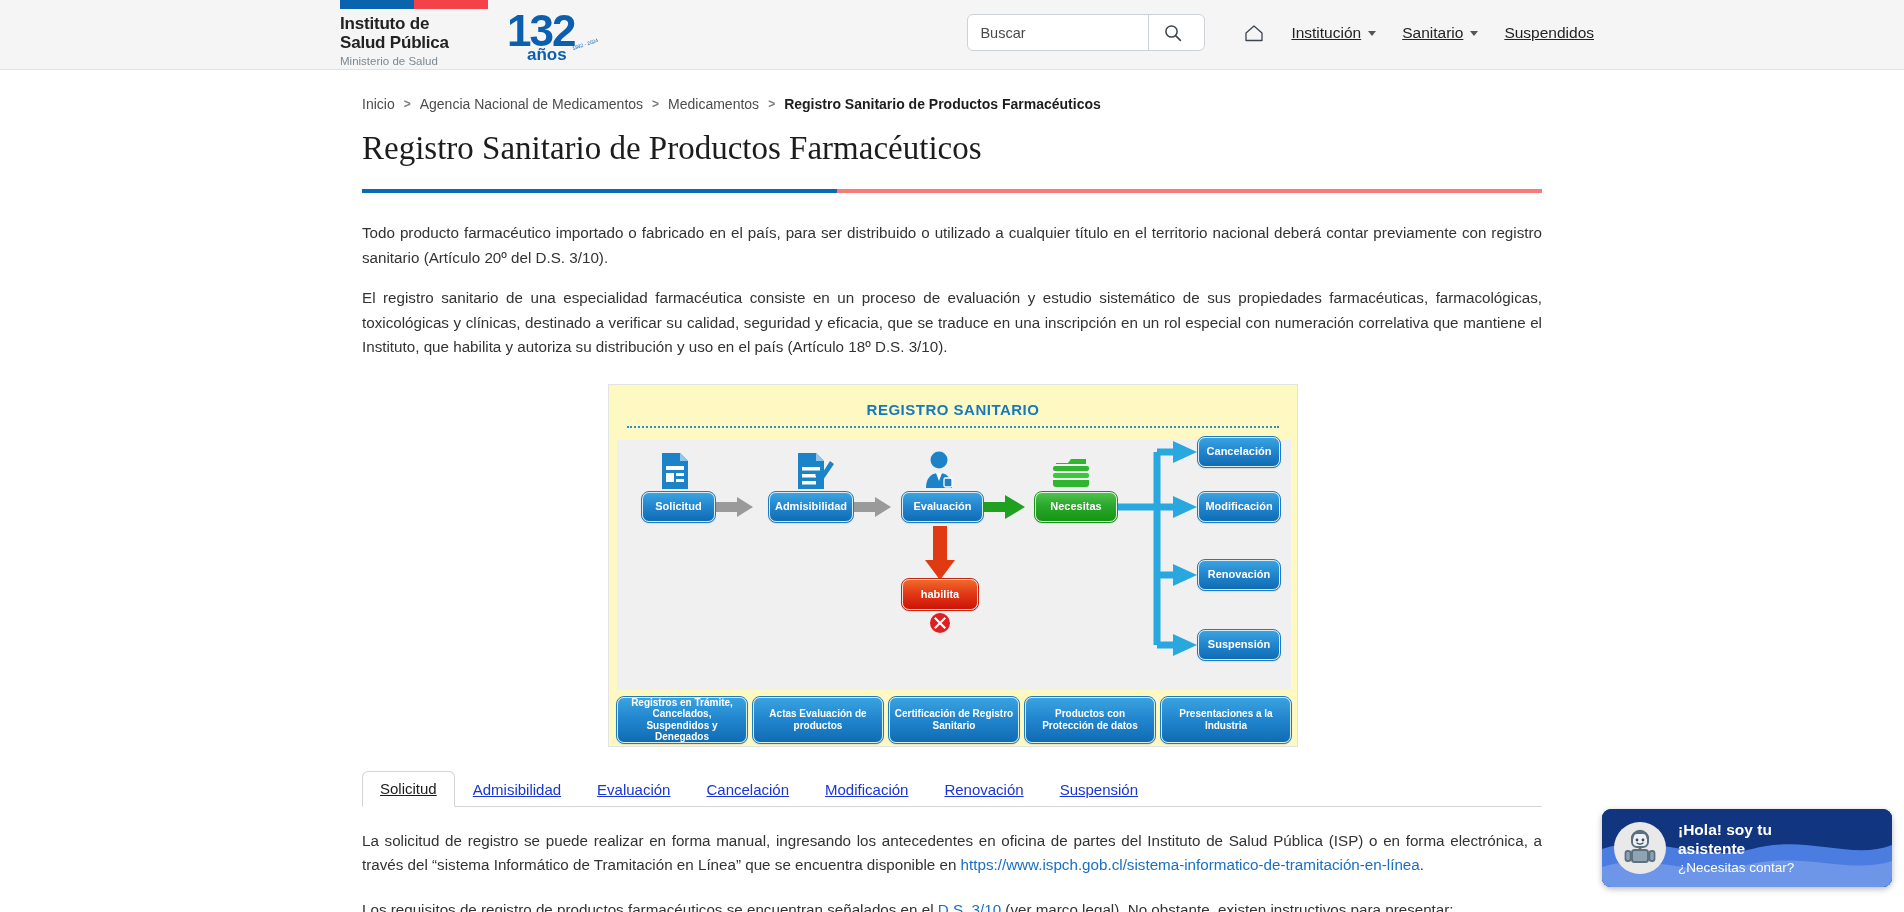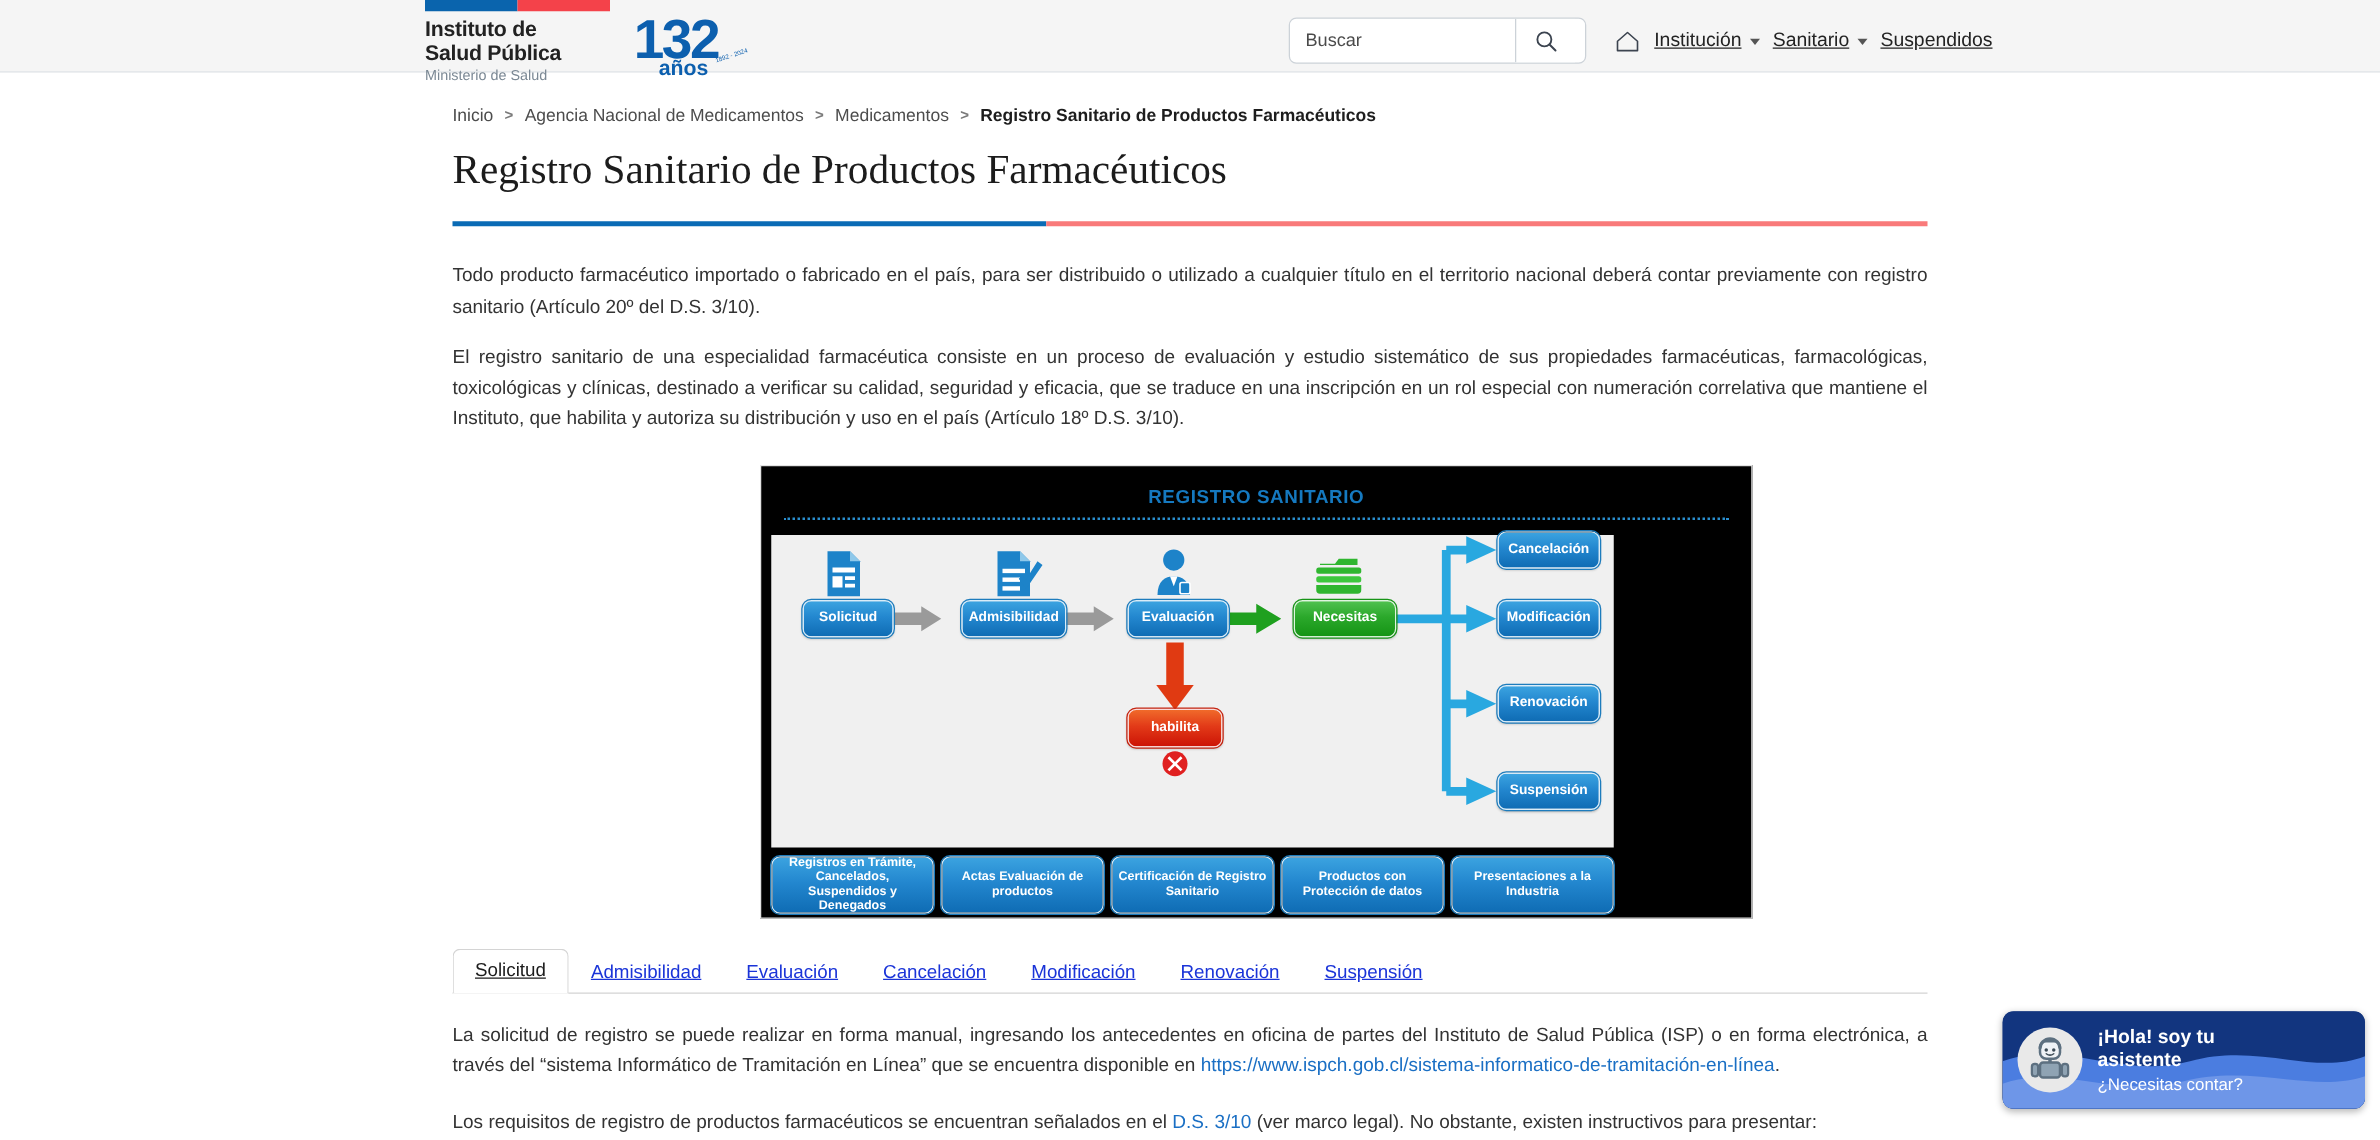--- a/index.html
+++ b/index.html
@@ -7,21 +7,21 @@
     margin: 0; padding: 0;
     width: 1904px; height: 912px;
     overflow: hidden;
     background: #ffffff;
     font-family: "Liberation Sans", sans-serif;
   }
 
   
   #topbar {
     position: relative;
-    height: 58px;
+    height: 70px;
     background: #f5f5f5;
     border-bottom: 1px solid #dfe3e8;
   }
   #brand {
     position: absolute;
     left: 340px; top: 0px;
     display: flex; align-items: flex-start;
   }
   #brand-flag {
     width: 148px; height: 9px;
@@ -51,21 +51,21 @@
     width: 100px; height: 58px;
   }
 
   
   #nav-right {
     position: absolute;
     right: 310px;
     top: 14px;
     display: flex;
     align-items: center;
-    gap: 0;
+    gap: 16px;
   }
   #search-wrap {
     display: flex;
     align-items: stretch;
     background: #fff;
     border: 1px solid #ccd2d8;
     border-radius: 6px;
     height: 37px;
     overflow: hidden;
     width: 238px;
@@ -157,24 +157,24 @@
     text-align: justify;
     width: 1180px;
   }
   #par1 { margin-top: 28px; }
   #par2 { margin-top: 16px; }
 
   
   #diagram {
     margin-top: 24px;
     margin-left: 246px;
-    width: 794px;
+    width: 690px;
     height: 363px;
     border: 1px solid #e3e3e3;
-    background: #000000;
+    background: #fef9c3;
     position: relative;
   }
   #diagram-title {
     text-align: center;
     font-family: "Liberation Sans Narrow", "Liberation Sans", sans-serif;
     font-weight: bold;
     font-size: 15px;
     letter-spacing: 0.5px;
     color: #1579c0;
     padding-top: 16px;

